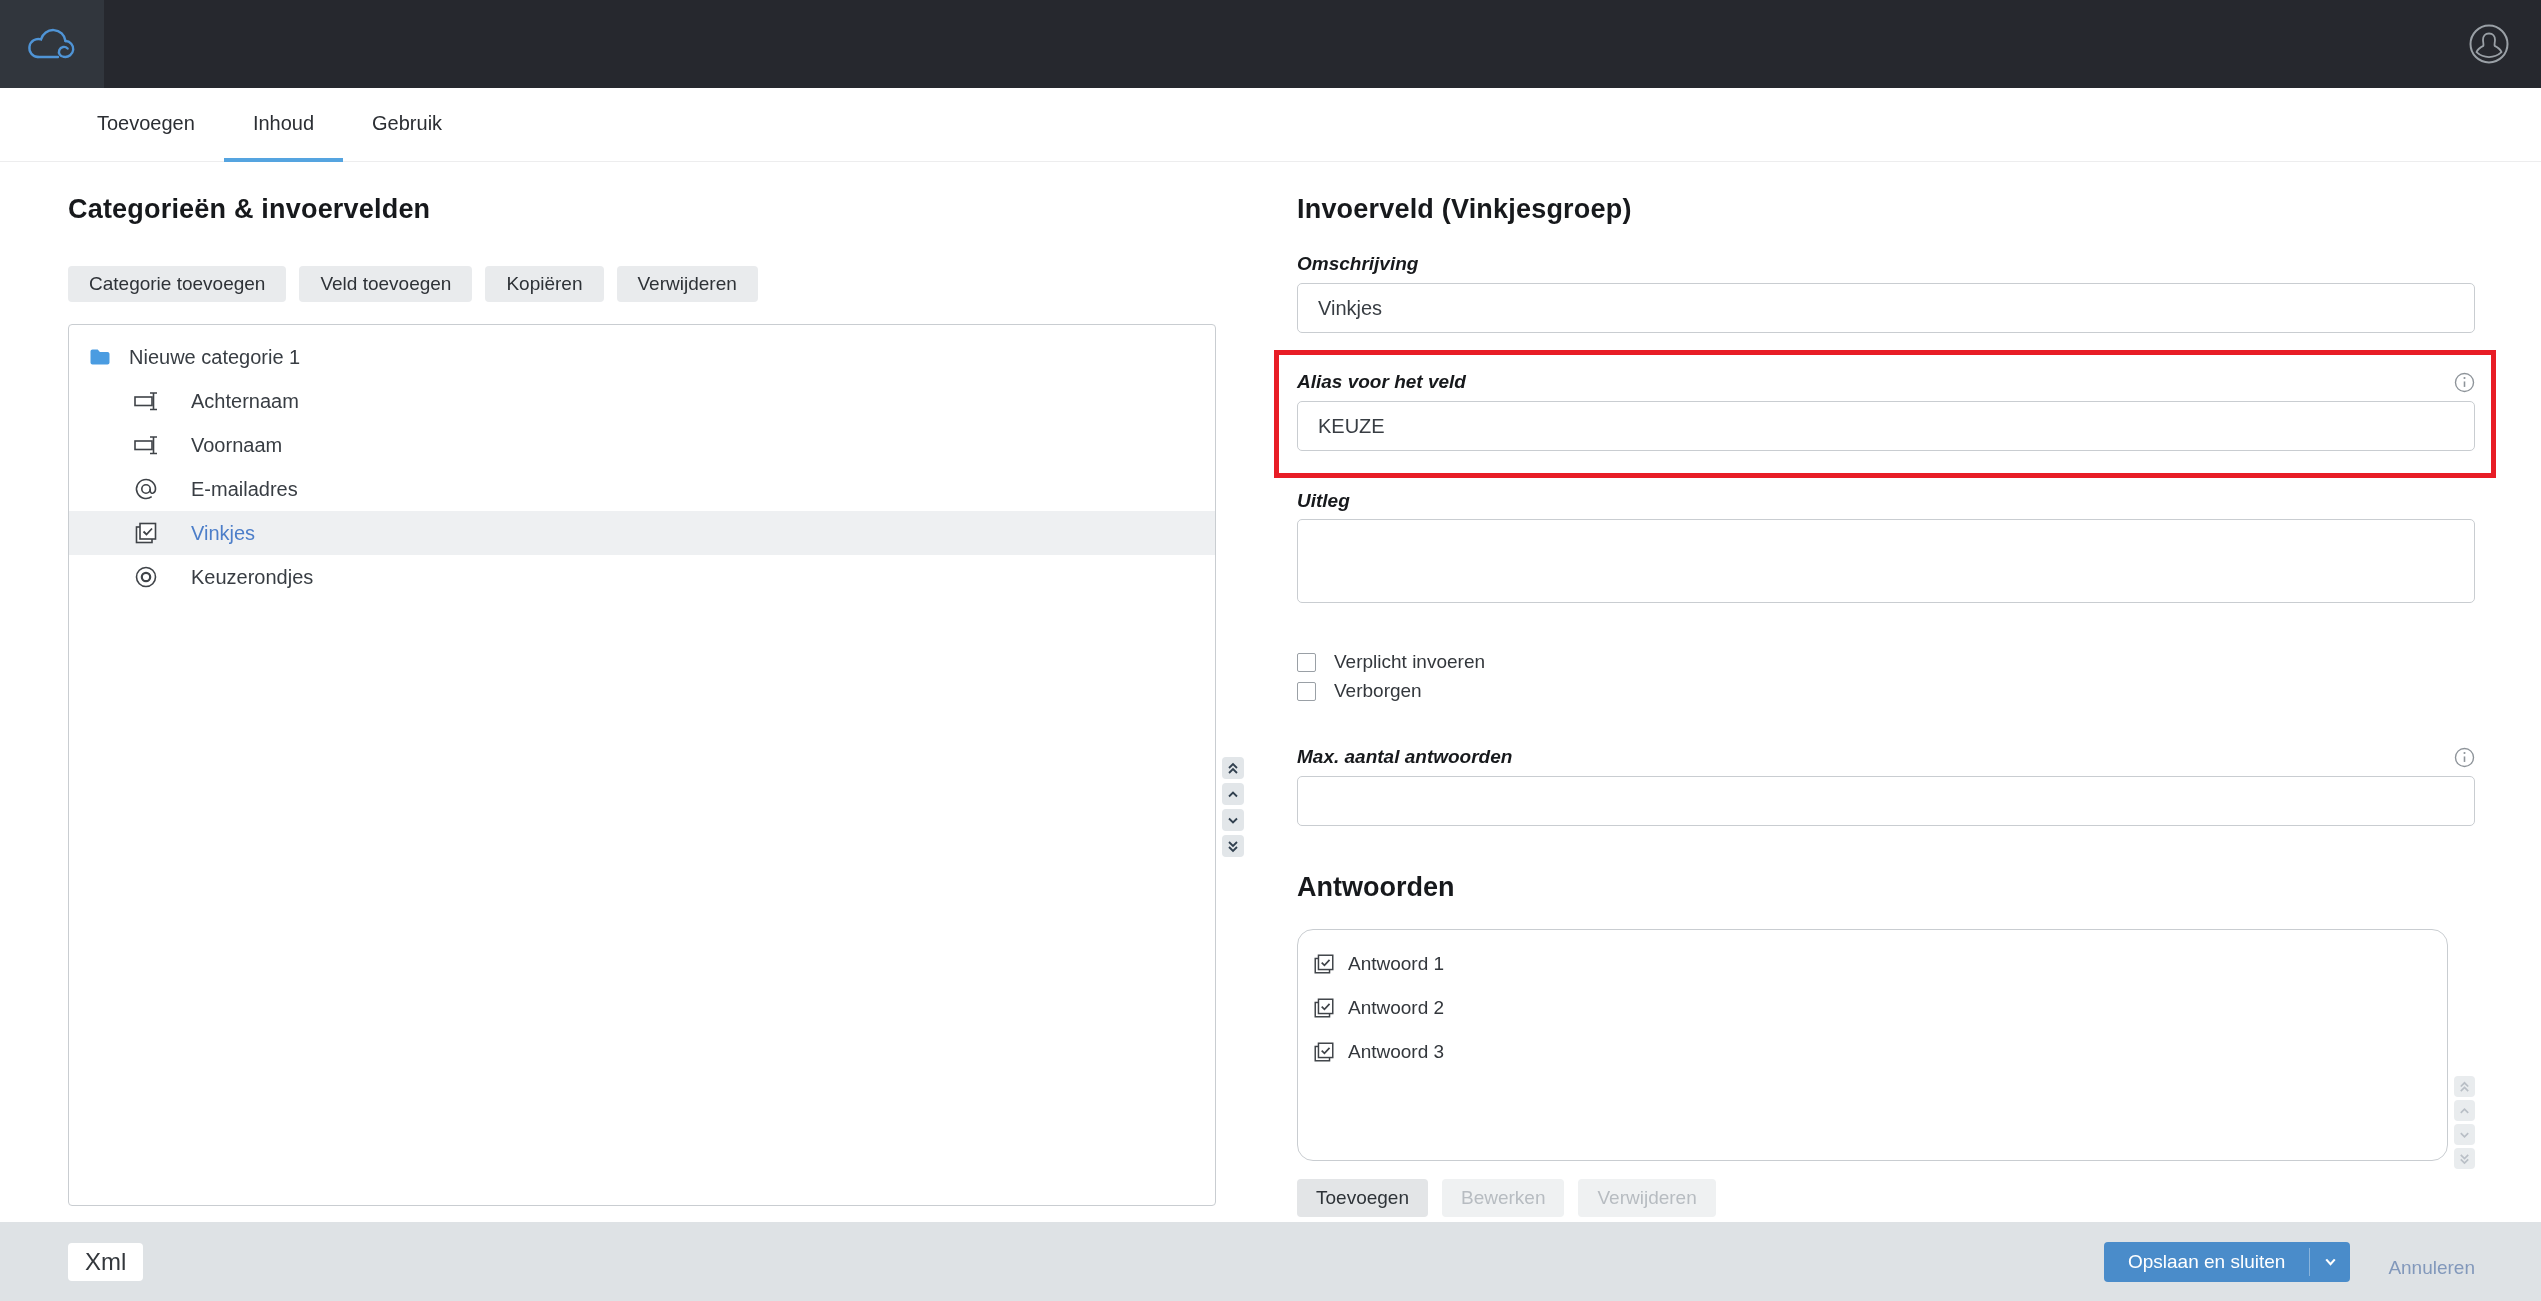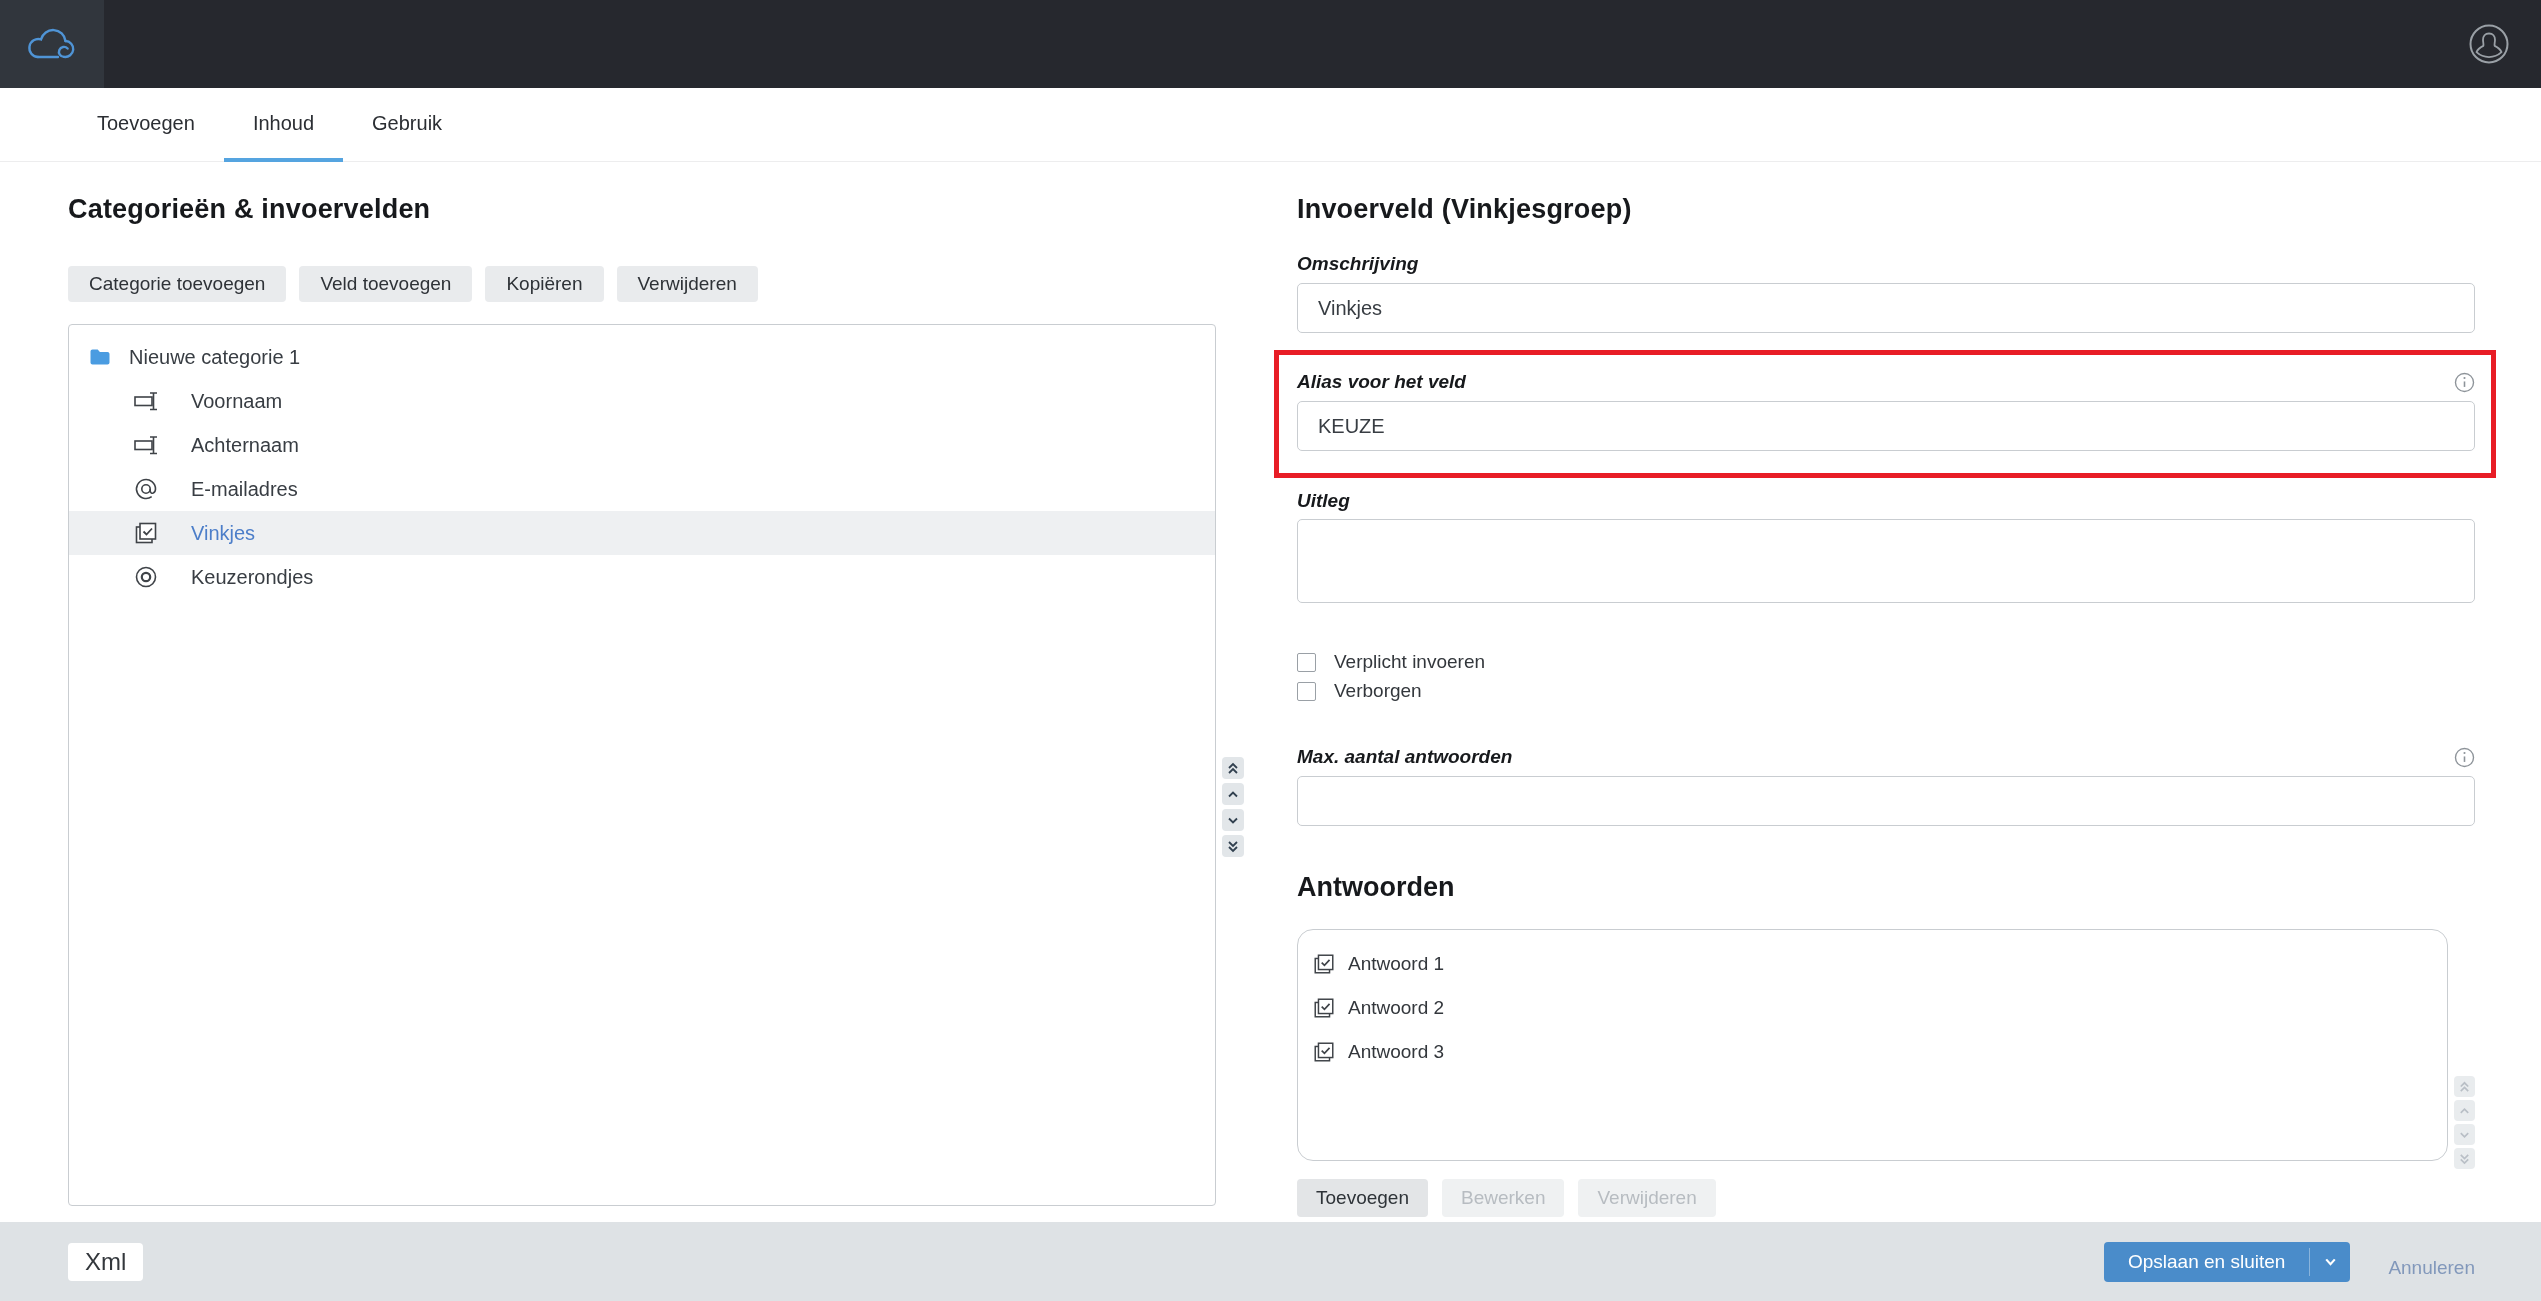--- a/index.html
+++ b/index.html
@@ -131,34 +131,34 @@
       <div class="tree-row field">
         <span class="ticon">
           <svg width="26" height="26" viewBox="0 0 26 26">
               <g fill="none" stroke="#3f4348" stroke-width="1.6">
                 <rect x="2" y="9" width="17" height="8.5"></rect>
                 <line x1="20.5" y1="5" x2="20.5" y2="21.5"></line>
                 <path d="M17,5 h7 M17,21.5 h7" stroke-width="1.4"></path>
               </g>
             </svg>
         </span>
-        <span class="tree-label">Voornaam</span>
+        <span class="tree-label">Achternaam</span>
       </div>
 
       <div class="tree-row field">
         <span class="ticon">
           <svg width="26" height="26" viewBox="0 0 26 26">
               <g fill="none" stroke="#3f4348" stroke-width="1.6">
                 <rect x="2" y="9" width="17" height="8.5"></rect>
                 <line x1="20.5" y1="5" x2="20.5" y2="21.5"></line>
                 <path d="M17,5 h7 M17,21.5 h7" stroke-width="1.4"></path>
               </g>
             </svg>
         </span>
-        <span class="tree-label">Achternaam</span>
+        <span class="tree-label">Voornaam</span>
       </div>
 
       <div class="tree-row field">
         <span class="ticon">
           <svg width="26" height="26" viewBox="0 0 26 26">
               <g fill="none" stroke="#3f4348" stroke-width="1.6">
                 <circle cx="13" cy="13" r="4.2"></circle>
                 <path d="M17.2,13 v1.6 c0,2 1.5,3 3,2.4 c1.6,-0.7 2.3,-2.3 2.3,-4 a9.5,9.5 0 1,0 -3.8,7.6"></path>
               </g>
             </svg>

